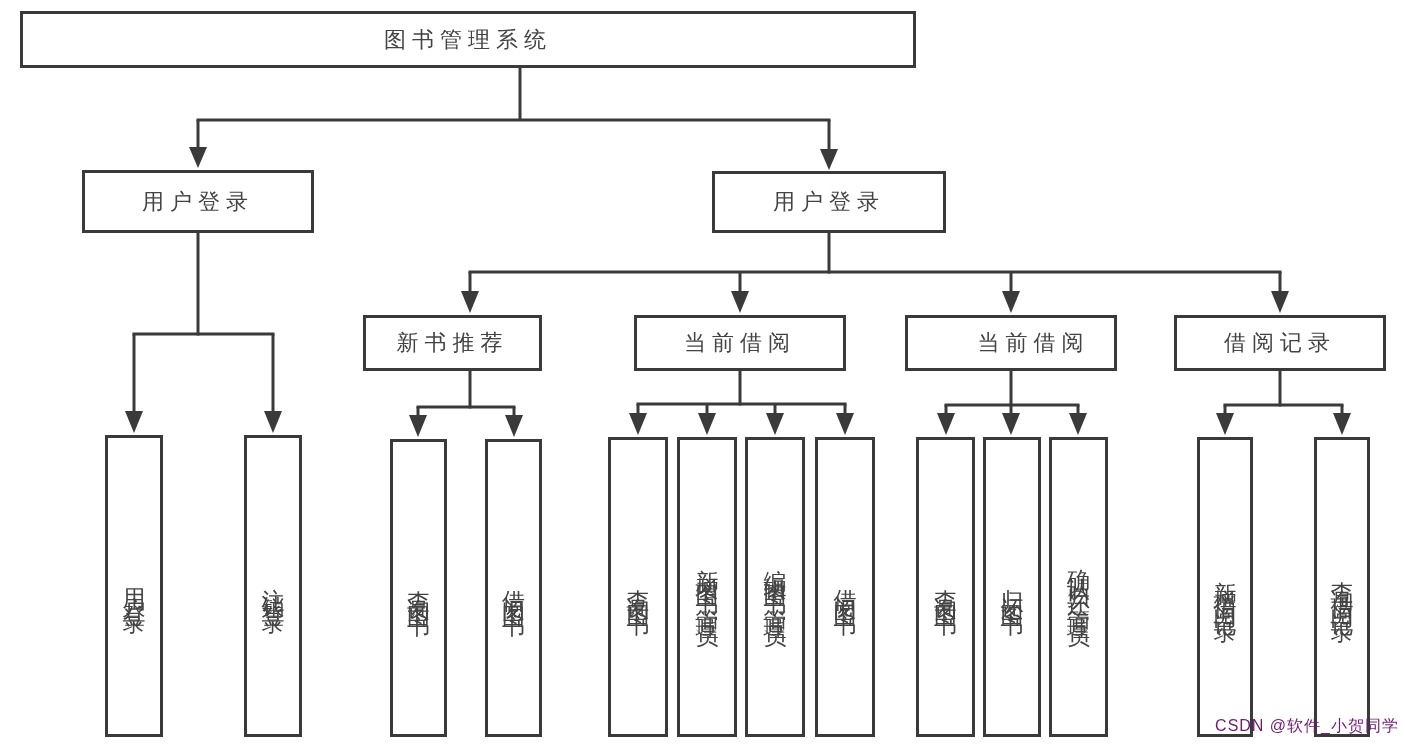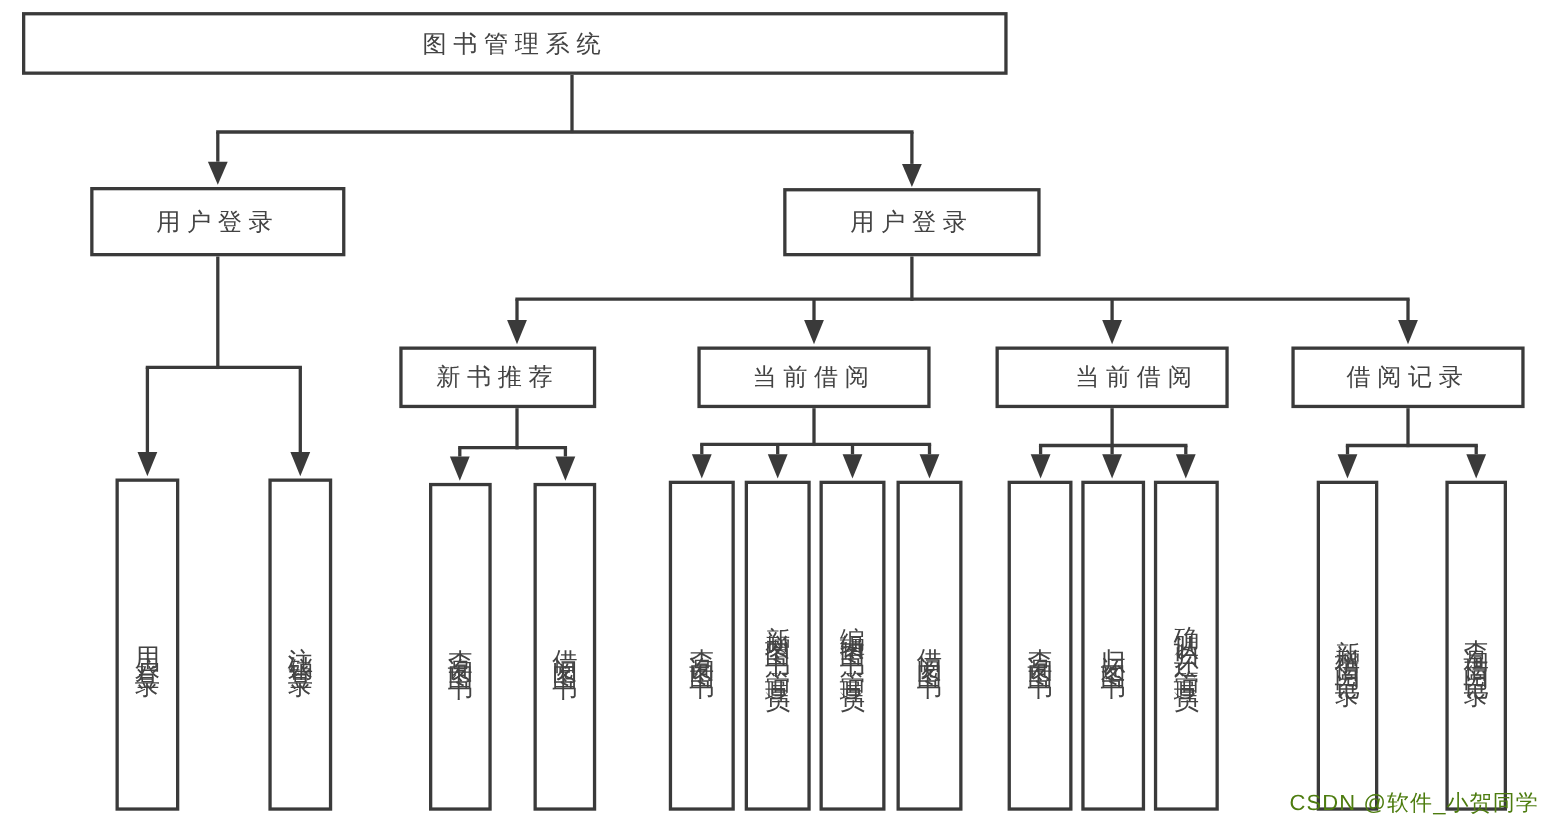--- a/index.html
+++ b/index.html
@@ -34,22 +34,22 @@
     text-orientation: mixed;
     font-size: 23px;
     letter-spacing: 8px;
     color: #434343;
     line-height: 1;
   }
   .watermark {
     position: absolute;
     top: 716px;
     right: 6px;
-    font-size: 20px;
-    color: #4d7c0f;
+    font-size: 16px;
+    color: #701a75;
     letter-spacing: 1px;
     z-index: 2;
     white-space: nowrap;
   }
   svg path { stroke: #3a3a3a; stroke-width: 3; fill: none; }
   svg polygon { fill: #3a3a3a; stroke: none; }
 </style>
 </head>
 <body>
 

